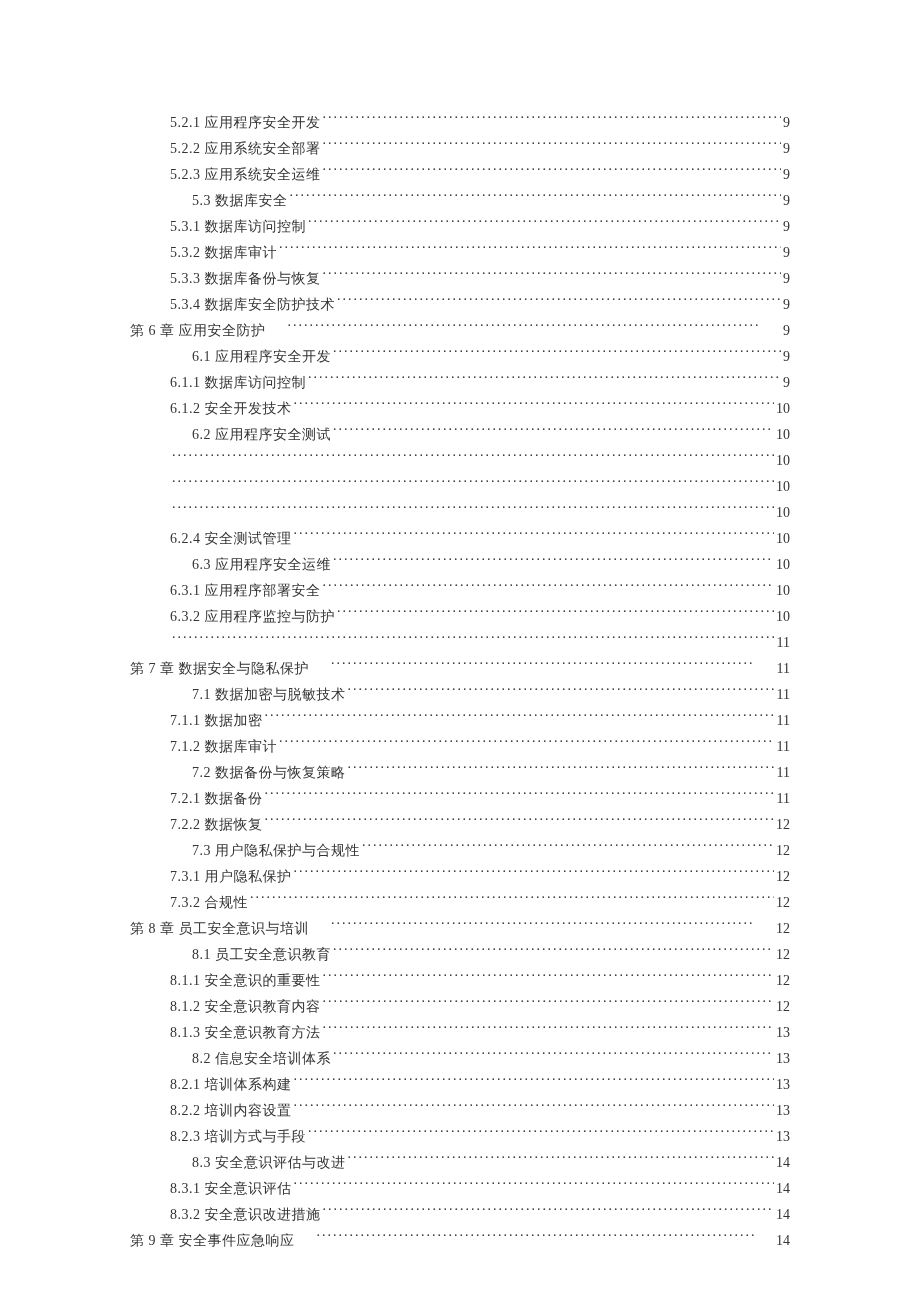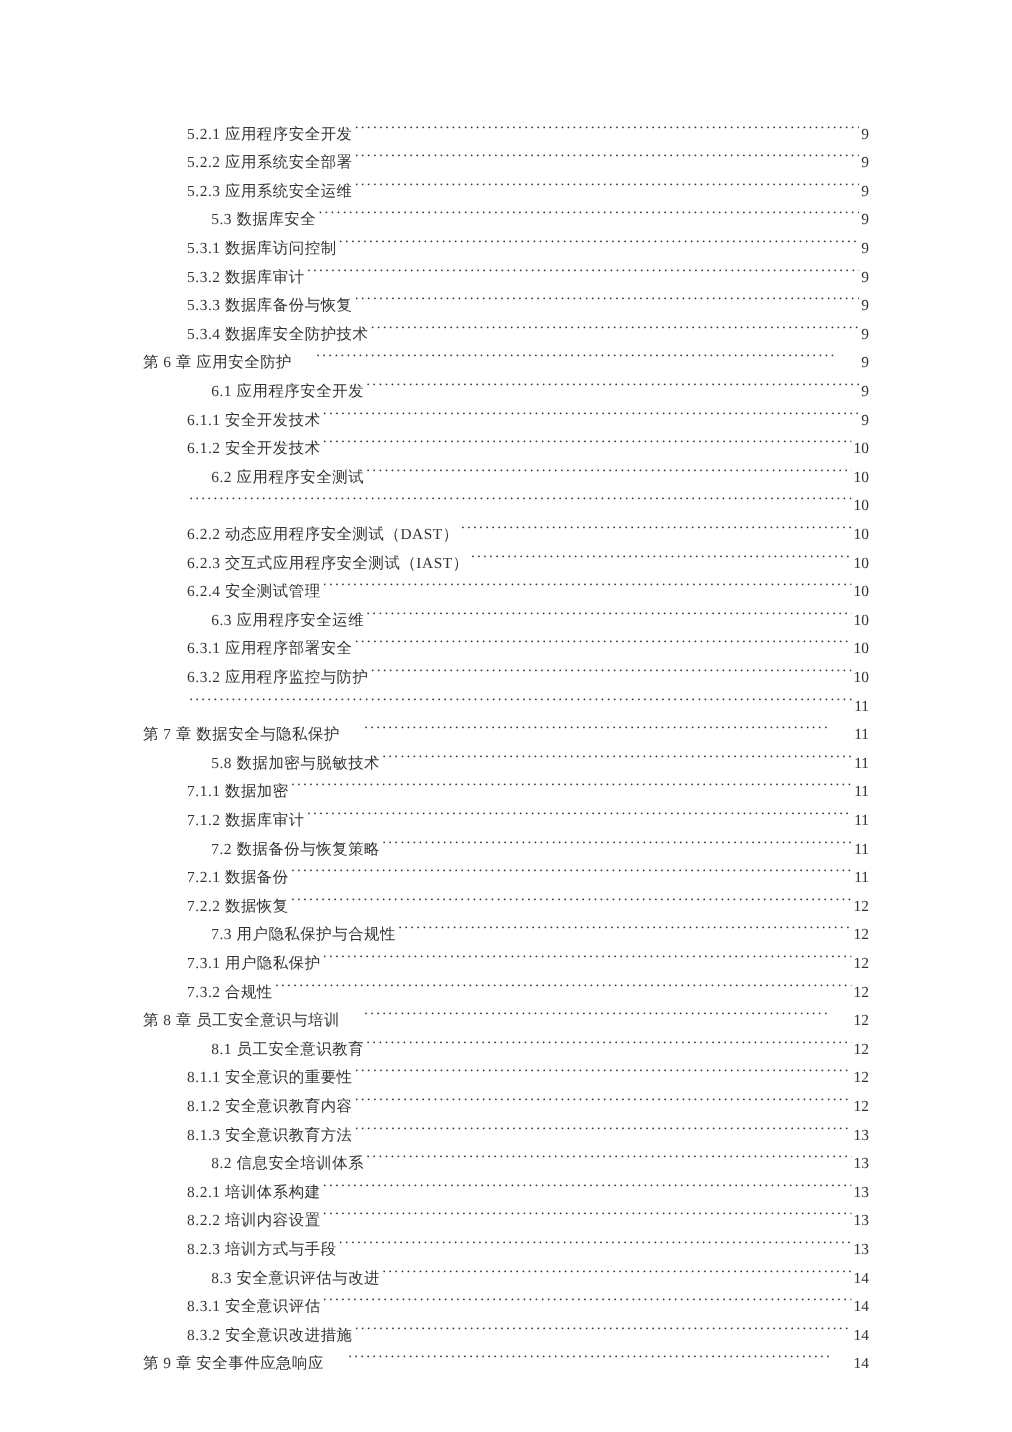--- a/index.html
+++ b/index.html
@@ -96,45 +96,43 @@
       <span class="toc-label">第 6 章 应用安全防护</span>
       <span class="toc-dots"></span>
       <span class="toc-page">9</span>
     </div>
     <div class="toc-entry indent-2">
       <span class="toc-label">6.1 应用程序安全开发</span>
       <span class="toc-dots"></span>
       <span class="toc-page">9</span>
     </div>
     <div class="toc-entry indent-3">
-      <span class="toc-label">6.1.1 安全开发技术</span>
+      <span class="toc-label">6.1.1 数据库访问控制</span>
       <span class="toc-dots"></span>
       <span class="toc-page">9</span>
     </div>
     <div class="toc-entry indent-3">
       <span class="toc-label">6.1.2 安全开发技术</span>
       <span class="toc-dots"></span>
       <span class="toc-page">10</span>
     </div>
     <div class="toc-entry indent-2">
       <span class="toc-label">6.2 应用程序安全测试</span>
       <span class="toc-dots"></span>
       <span class="toc-page">10</span>
     </div>
     <div class="toc-entry indent-3">
       <span class="toc-dots"></span>
       <span class="toc-page">10</span>
     </div>
     <div class="toc-entry indent-3">
-      <span class="toc-label">6.2.2 动态应用程序安全测试（DAST）</span>
-      <span class="toc-dots"></span>
-      <span class="toc-page">10</span>
-    </div>
-    <div class="toc-entry indent-3">
-      <span class="toc-label">6.2.3 交互式应用程序安全测试（IAST）</span>
+      <span class="toc-dots"></span>
+      <span class="toc-page">10</span>
+    </div>
+    <div class="toc-entry indent-3">
       <span class="toc-dots"></span>
       <span class="toc-page">10</span>
     </div>
     <div class="toc-entry indent-3">
       <span class="toc-label">6.2.4 安全测试管理</span>
       <span class="toc-dots"></span>
       <span class="toc-page">10</span>
     </div>
     <div class="toc-entry indent-2">
       <span class="toc-label">6.3 应用程序安全运维</span>
@@ -154,21 +152,21 @@
     <div class="toc-entry indent-3">
       <span class="toc-dots"></span>
       <span class="toc-page">11</span>
     </div>
     <div class="toc-entry indent-1">
       <span class="toc-label">第 7 章 数据安全与隐私保护</span>
       <span class="toc-dots"></span>
       <span class="toc-page">11</span>
     </div>
     <div class="toc-entry indent-2">
-      <span class="toc-label">5.8 数据加密与脱敏技术</span>
+      <span class="toc-label">7.1 数据加密与脱敏技术</span>
       <span class="toc-dots"></span>
       <span class="toc-page">11</span>
     </div>
     <div class="toc-entry indent-3">
       <span class="toc-label">7.1.1 数据加密 </span>
       <span class="toc-dots"></span>
       <span class="toc-page">11</span>
     </div>
     <div class="toc-entry indent-3">
       <span class="toc-label">7.1.2 数据库审计 </span>

